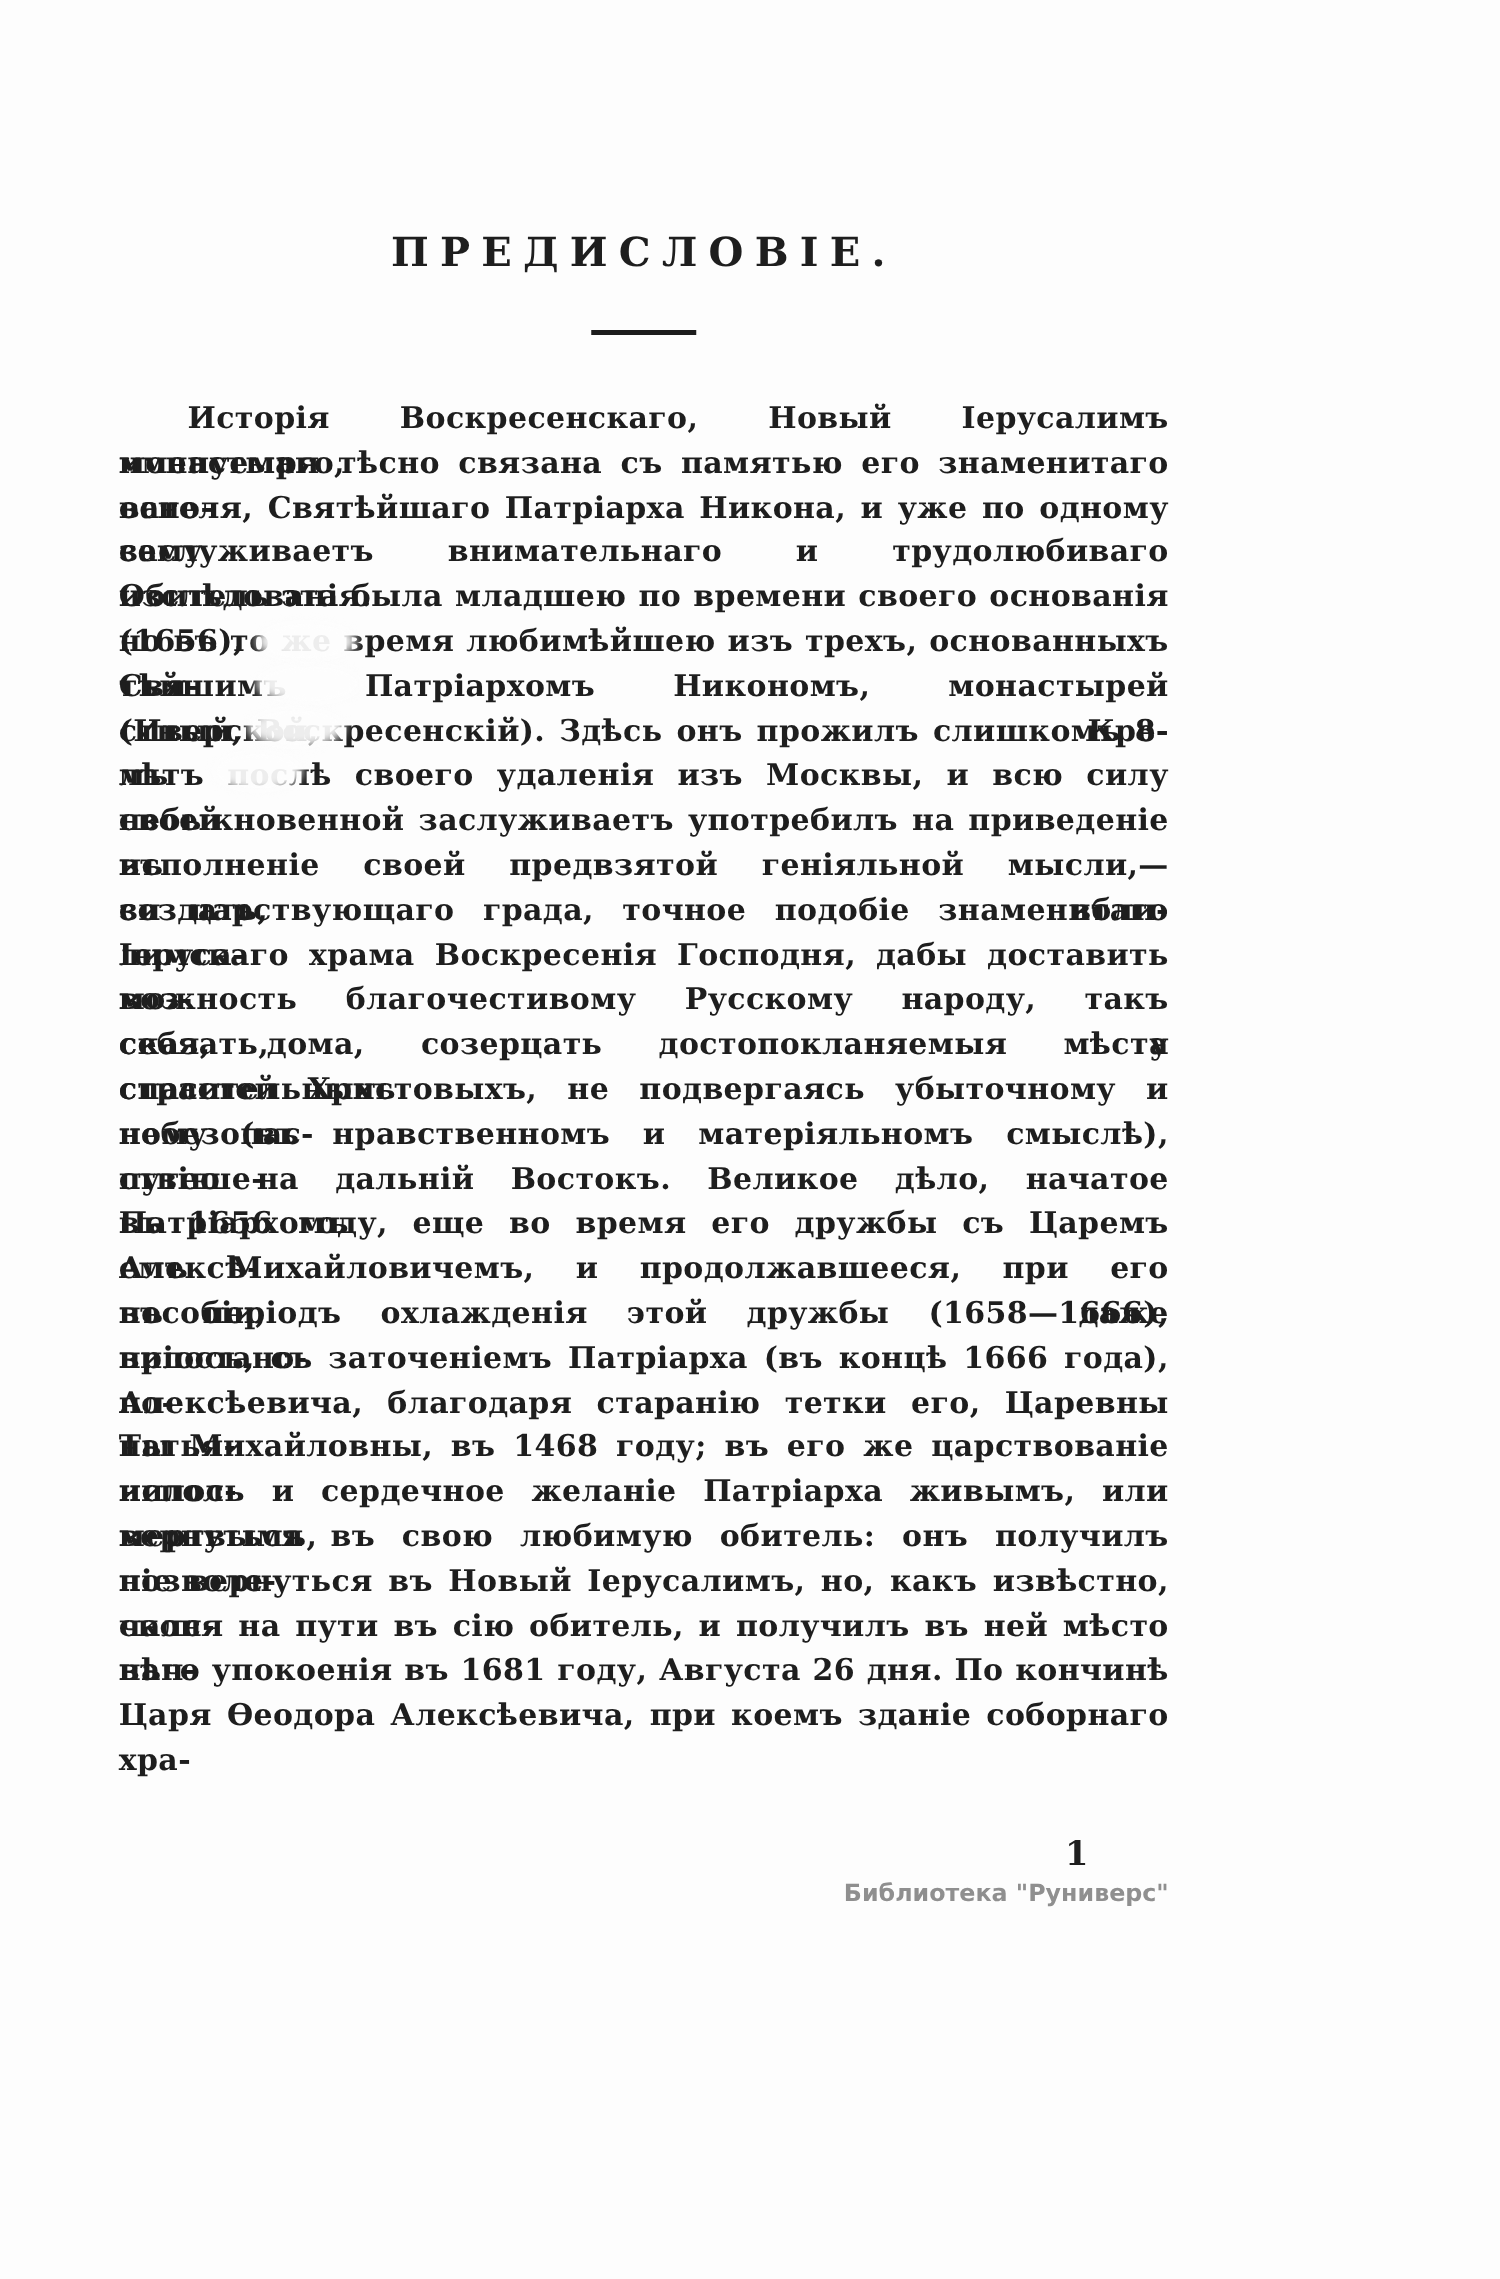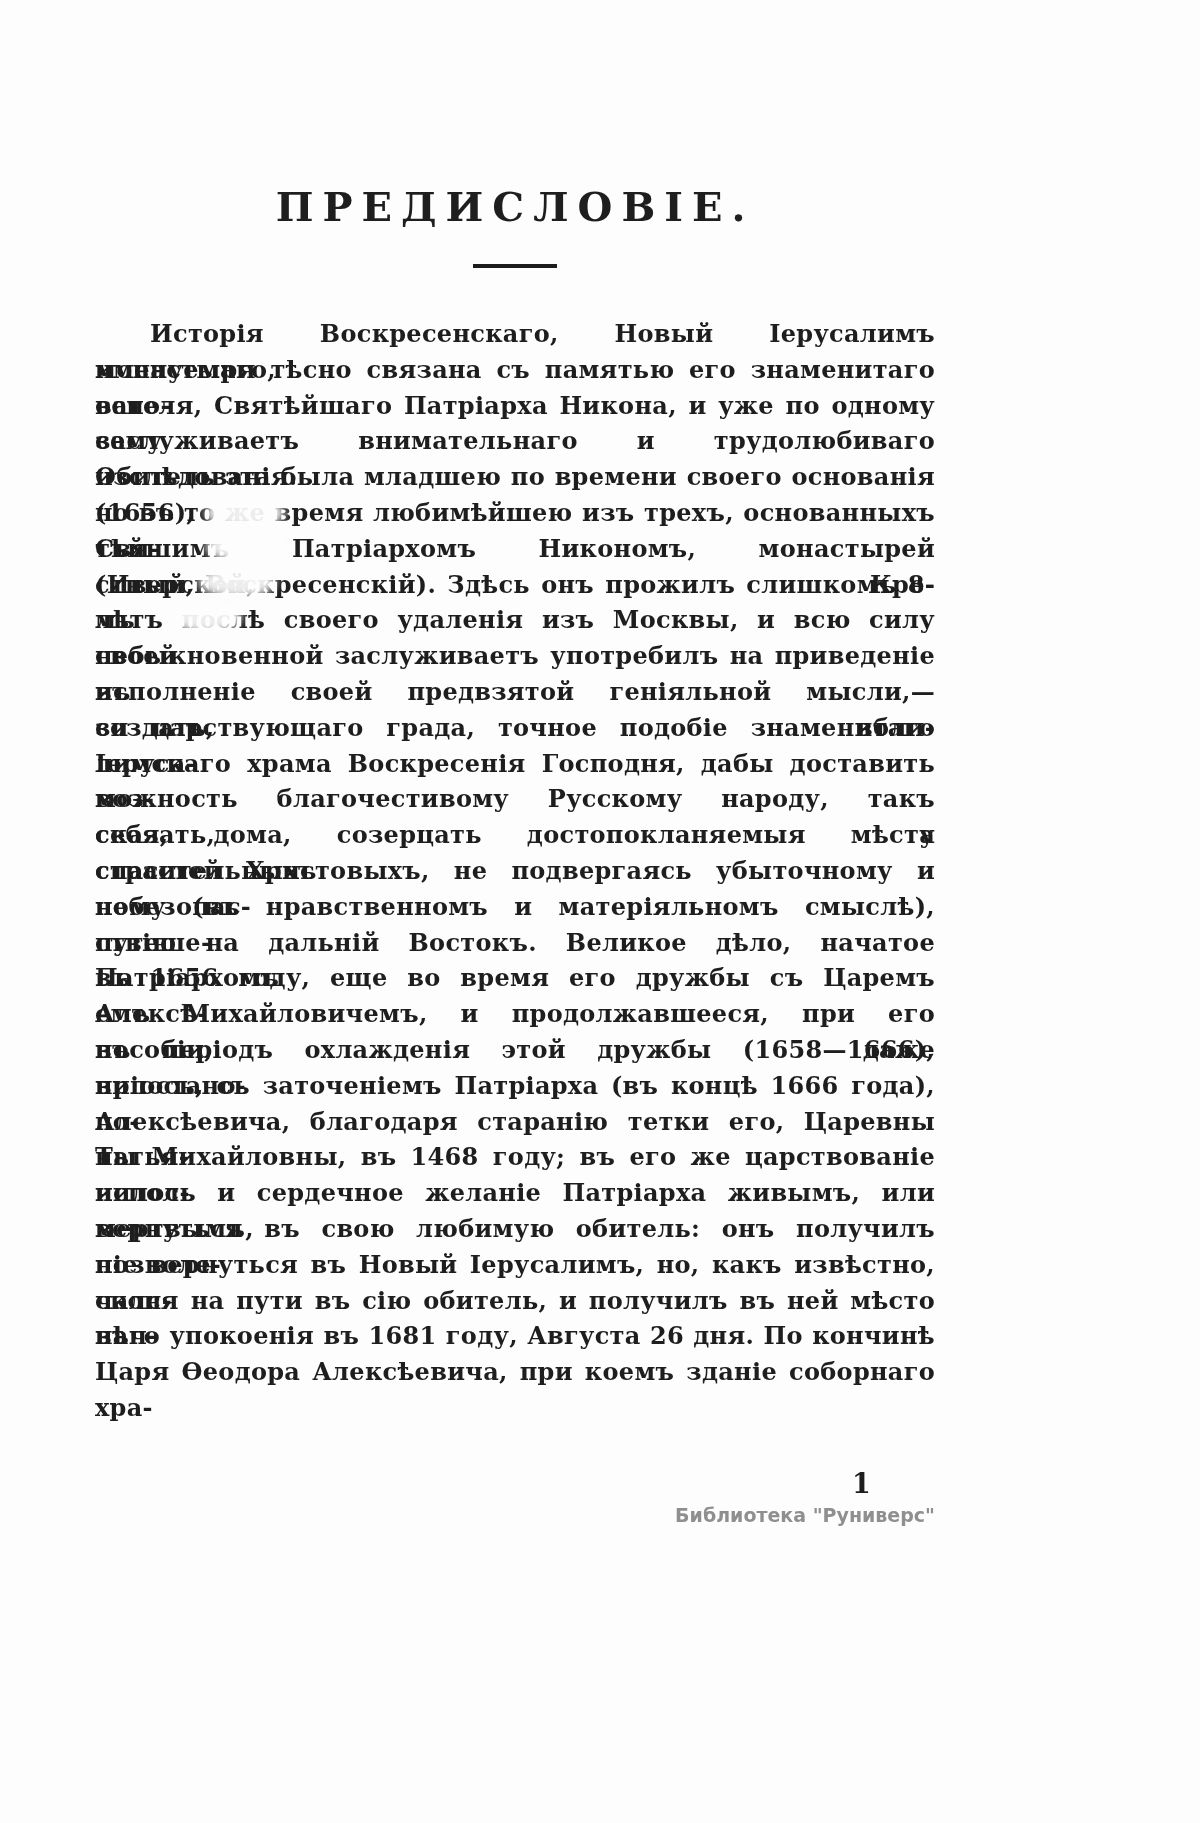--- a/index.html
+++ b/index.html
@@ -16,21 +16,21 @@
     font-family: "DejaVu Serif", "Liberation Serif", serif;
     color: #1e1e1e;
   }
   .title {
     position: absolute;
     top: 183px;
     left: 95px;
     width: 840px;
     margin: 0;
     text-align: center;
-    font-size: 40px;
+    font-size: 32px;
     font-weight: 700;
     letter-spacing: 9px;
     color: #1e1e1e;
   }
   .divider {
     position: absolute;
     top: 264px;
     left: 473px;
     width: 84px;
     height: 0;

